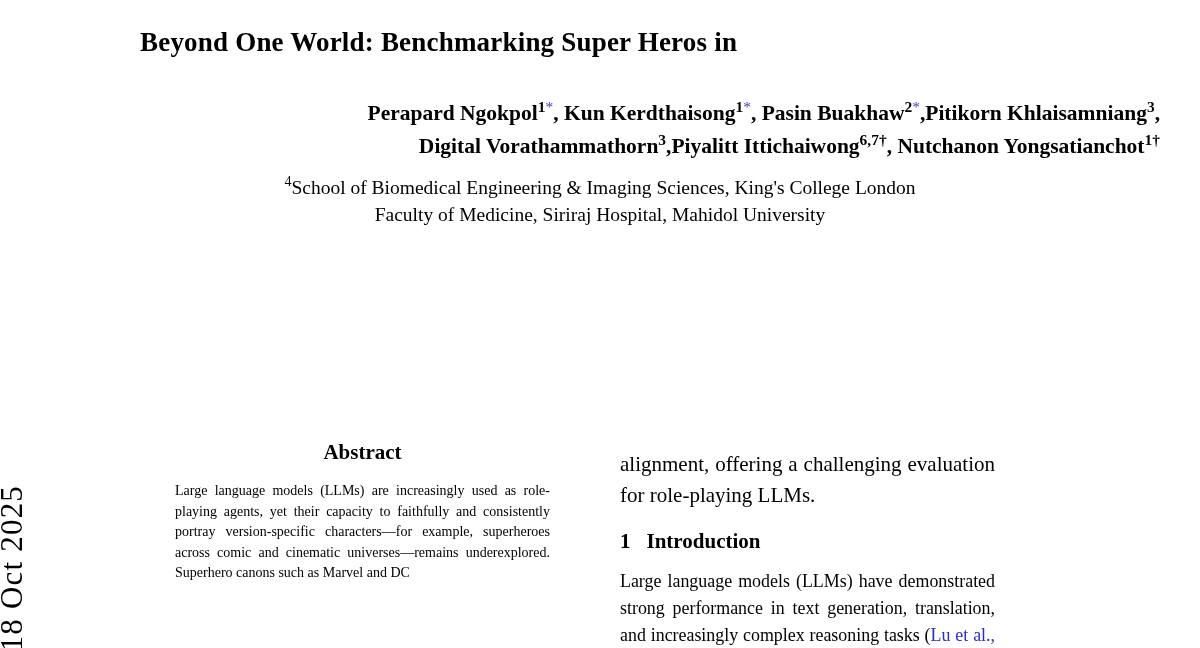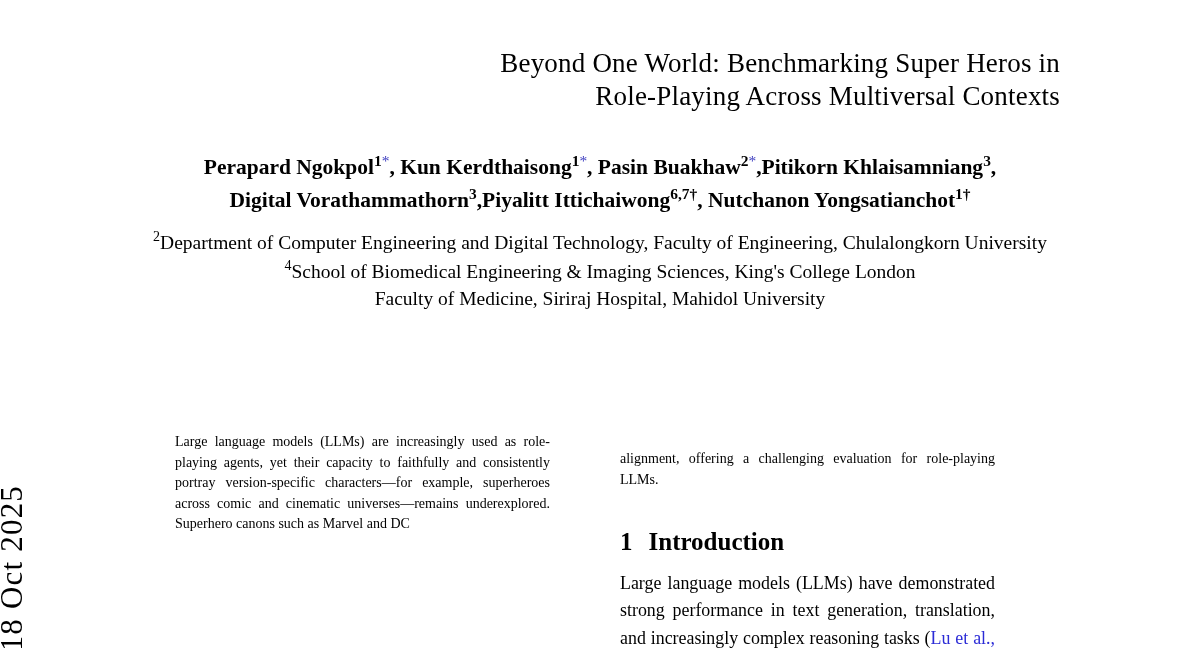--- a/index.html
+++ b/index.html
@@ -33,31 +33,31 @@
 
   .page {
     position: absolute;
     left: 0;
     top: 0;
     width: 1200px;
     height: 648px;
   }
 
   .title {
-    text-align: right;
-    font-weight: normal;
+    text-align: left;
+    font-weight: bold;
     font-size: 27px;
     line-height: 1.24;
-    margin: 47px auto 0 auto;
+    margin: 26px auto 0 auto;
     width: 920px;
     letter-spacing: 0.2px;
   }
 
   .authors {
-    text-align: center;
+    text-align: right;
     font-weight: bold;
     font-size: 21.5px;
     line-height: 1.45;
     margin: 36px auto 0 auto;
     width: 1120px;
   }
   .authors sup { font-size: 0.72em; font-weight: bold; }
   .authors .star { color: #3b3bbf; font-weight: normal; }
   .authors .dag { color: #000; }
 
@@ -92,70 +92,69 @@
 
   .abstract-body {
     font-size: 14px;
     line-height: 1.47;
     text-align: justify;
     text-justify: inter-word;
     hyphens: manual;
   }
 
   .right-top {
-    font-size: 14px;
+    font-size: 21px;
     line-height: 1.47;
     text-align: justify;
     margin-top: 17px;
   }
 
   .section-head {
     font-weight: bold;
-    font-size: 25px;
-    margin: 38px 0 14px 0;
+    font-size: 21px;
+    margin: 18px 0 14px 0;
   }
   .section-head .num { margin-right: 16px; }
 
   .body-text {
     font-size: 17.9px;
     line-height: 1.52;
     text-align: justify;
   }
   .cite { color: #2b2bd6; }
 </style>
 </head>
 <body>
 
 <div class="page">
 
   <div class="arxiv-stamp">L]  18 Oct 2025</div>
 
   <div class="title">
     <div>Beyond One World: Benchmarking Super Heros in</div>
-    <div>Role-Playing Across Multiversal Contexts</div>
   </div>
 
   <div class="authors">
     <div>
       <span><span>Perapard Ngokpol</span><sup><span>1</span><span class="star">*</span></sup><span>, </span></span><span><span>Kun Kerdthaisong</span><sup><span>1</span><span class="star">*</span></sup><span>, </span></span><span><span>Pasin Buakhaw</span><sup><span>2</span><span class="star">*</span></sup><span>,</span></span><span><span>Pitikorn Khlaisamniang</span><sup><span>3</span></sup><span>,</span></span>
     </div>
     <div>
       <span><span>Digital Vorathammathorn</span><sup><span>3</span></sup><span>,</span></span><span><span>Piyalitt Ittichaiwong</span><sup><span>6,7</span><span class="dag">†</span></sup><span>, </span></span><span><span>Nutchanon Yongsatianchot</span><sup><span>1</span><span class="dag">†</span></sup></span>
     </div>
   </div>
 
   <div class="affils">
-    <div class="line"><sup>2</sup><span>Department of Computer Engineering and Digital Technology, Faculty of Engineering, Chulalongkorn University</span></div>
     <div class="line"><sup>4</sup><span>School of Biomedical Engineering &amp; Imaging Sciences, King's College London</span></div>
     <div class="line"><span>Faculty of Medicine, Siriraj Hospital, Mahidol University</span></div>
   </div>
 
   <div class="columns">
 
     <div class="col">
+      <div class="abstract-head">Abstract</div>
       <div class="abstract-body">Large language models (LLMs) are increasingly used as role-playing agents, yet their capacity to faithfully and consistently portray version-specific characters—for example, superheroes across comic and cinematic universes—remains underexplored. Superhero canons such as Marvel and DC</div>
     </div>
 
     <div class="col">
       <div class="right-top">alignment, offering a challenging evaluation for role-playing LLMs.</div>
 
       <div class="section-head">
         <span class="num">1</span><span>Introduction</span>
       </div>
 

